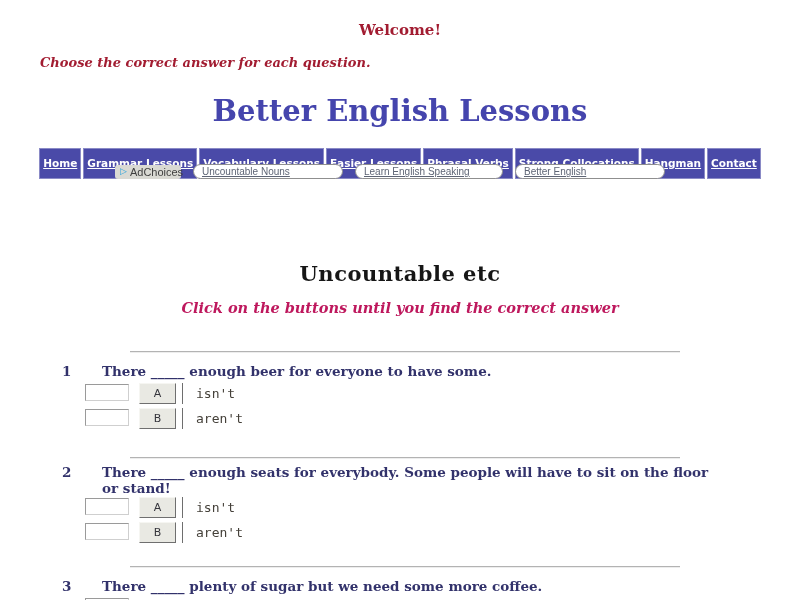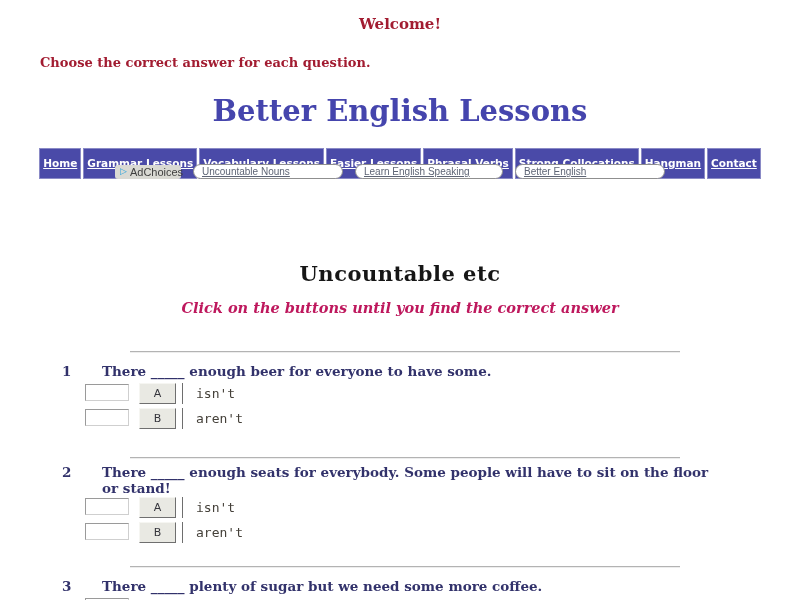--- a/index.html
+++ b/index.html
@@ -2,26 +2,26 @@
 <html><head>
 <meta charset="utf-8">
 <style>
   * { margin:0; padding:0; box-sizing:border-box; }
   html,body { width:800px; height:600px; }
   body {
     position:relative; overflow:hidden; background:#ffffff;
     font-family:"DejaVu Serif","Liberation Serif",serif;
   }
   .welcome {
-    position:absolute; top:15px; left:0; width:800px; text-align:center;
+    position:absolute; top:21px; left:0; width:800px; text-align:center;
     font-size:15px; font-weight:bold; color:#a21c31;
   }
   .choose {
     position:absolute; top:55px; left:40px;
-    font-size:13px; font-weight:bold; color:#a21c31;
+    font-size:13px; font-weight:bold; color:#a21c31;font-style:italic;
   }
   .site-title {
     position:absolute; top:94px; left:0; width:800px; text-align:center;
     font-size:29px; font-weight:bold; color:#4545ad;
   }
   .navbar {
     position:absolute; top:148px; left:0; width:800px;
     display:flex; justify-content:center; column-gap:2px;
   }
   .nav-item {

